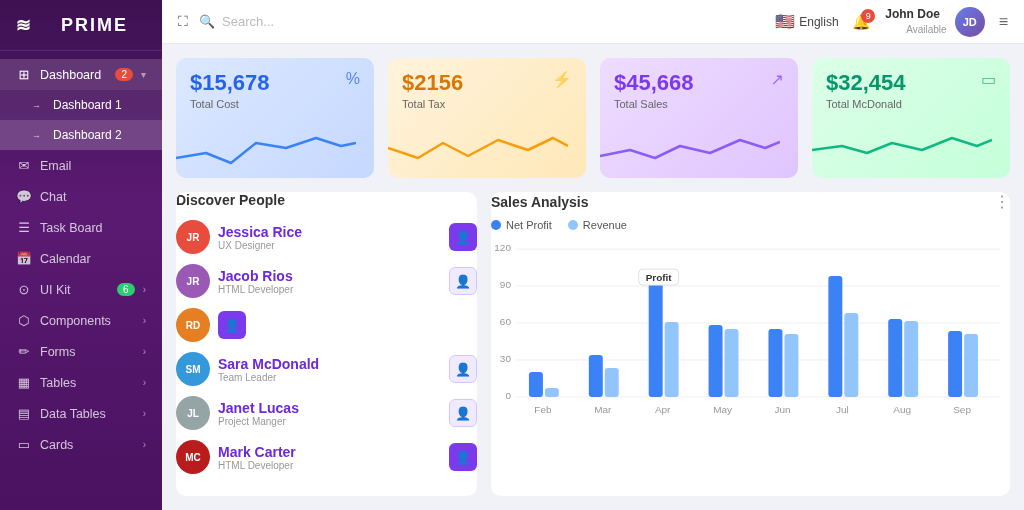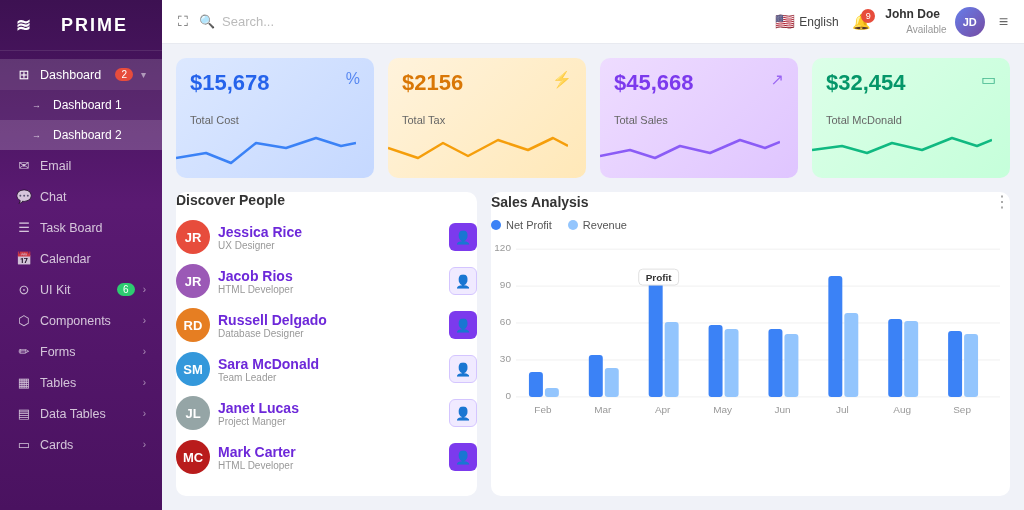--- a/index.html
+++ b/index.html
@@ -43,41 +43,41 @@
     
     .content { flex: 1; padding: 14px; overflow: hidden; display: flex; flex-direction: column; gap: 14px; }
 
     
     .stat-cards { display: flex; gap: 14px; flex-shrink: 0; }
     .stat-card { flex: 1; border-radius: 10px; padding: 12px 14px; position: relative; overflow: hidden; height: 120px; }
     .stat-card.blue { background: linear-gradient(135deg, #dce8ff 0%, #c5d8ff 100%); }
     .stat-card.orange { background: linear-gradient(135deg, #fff3dc 0%, #ffe8b8 100%); }
     .stat-card.purple { background: linear-gradient(135deg, #eedcff 0%, #dfc5ff 100%); }
     .stat-card.green { background: linear-gradient(135deg, #dcffe8 0%, #c5ffda 100%); }
-    .stat-value { font-size: 22px; font-weight: 700; margin-bottom: 18px; }
+    .stat-value { font-size: 22px; font-weight: 700; margin-bottom: 2px; }
     .stat-card.blue .stat-value { color: #2563eb; }
     .stat-card.orange .stat-value { color: #d97706; }
     .stat-card.purple .stat-value { color: #7c3aed; }
     .stat-card.green .stat-value { color: #059669; }
     .stat-label { font-size: 11px; color: #666; }
     .stat-icon { position: absolute; top: 12px; right: 14px; font-size: 16px; opacity: 0.7; }
     .stat-card.blue .stat-icon { color: #2563eb; }
     .stat-card.orange .stat-icon { color: #d97706; }
     .stat-card.purple .stat-icon { color: #7c3aed; }
     .stat-card.green .stat-icon { color: #059669; }
     .sparkline { position: absolute; bottom: 10px; left: 0; right: 0; height: 40px; }
 
     
     .bottom-section { display: flex; gap: 14px; flex: 1; overflow: hidden; }
 
     
     .people-section { background: #fff; border-radius: 10px; width: 301px; flex-shrink: 0; overflow-y: auto; }
     .section-title { font-size: 14px; font-weight: 700; color: #333; margin-bottom: 12px; }
     .person-item { display: flex; align-items: center; gap: 8px; margin-bottom: 10px; }
-    .person-avatar { width: 34px; height: 34px; border-radius: 50%; flex-shrink: 0; display: flex; align-items: center; justify-content: center; font-size: 13px; font-weight: bold; color: #fff; }
+    .person-avatar { width: 34px; height: 34px; border-radius: 50%; flex-shrink: 0; display: flex; align-items: center; justify-content: center; font-size: 10px; font-weight: bold; color: #fff; }
     .person-info { flex: 1; }
     .person-name { font-size: 14px; font-weight: 600; color: #6d28d9; }
     .person-role { font-size: 10px; color: #999; }
     .person-btn { width: 28px; height: 28px; border-radius: 6px; display: flex; align-items: center; justify-content: center; cursor: pointer; font-size: 13px; }
     .person-btn.filled { background: #7c3aed; color: #fff; }
     .person-btn.outline { background: #f0eaff; color: #7c3aed; border: 1px solid #d4c5ff; }
 
     
     .sales-section { background: #fff; border-radius: 10px; flex: 1; overflow: hidden; }
     .sales-header { display: flex; align-items: center; justify-content: space-between; margin-bottom: 8px; }
@@ -244,24 +244,20 @@
         <div class="person-item">
           <div class="person-avatar" style="background:#9b59b6;">JR</div>
           <div class="person-info">
             <div class="person-name">Jacob Rios</div>
             <div class="person-role">HTML Developer</div>
           </div>
           <div class="person-btn outline">👤</div>
         </div>
         <div class="person-item">
           <div class="person-avatar" style="background:#e67e22;">RD</div>
-          <div class="person-info">
-            <div class="person-name">Russell Delgado</div>
-            <div class="person-role">Database Designer</div>
-          </div>
           <div class="person-btn filled">👤</div>
         </div>
         <div class="person-item">
           <div class="person-avatar" style="background:#3498db;">SM</div>
           <div class="person-info">
             <div class="person-name">Sara McDonald</div>
             <div class="person-role">Team Leader</div>
           </div>
           <div class="person-btn outline">👤</div>
         </div>

